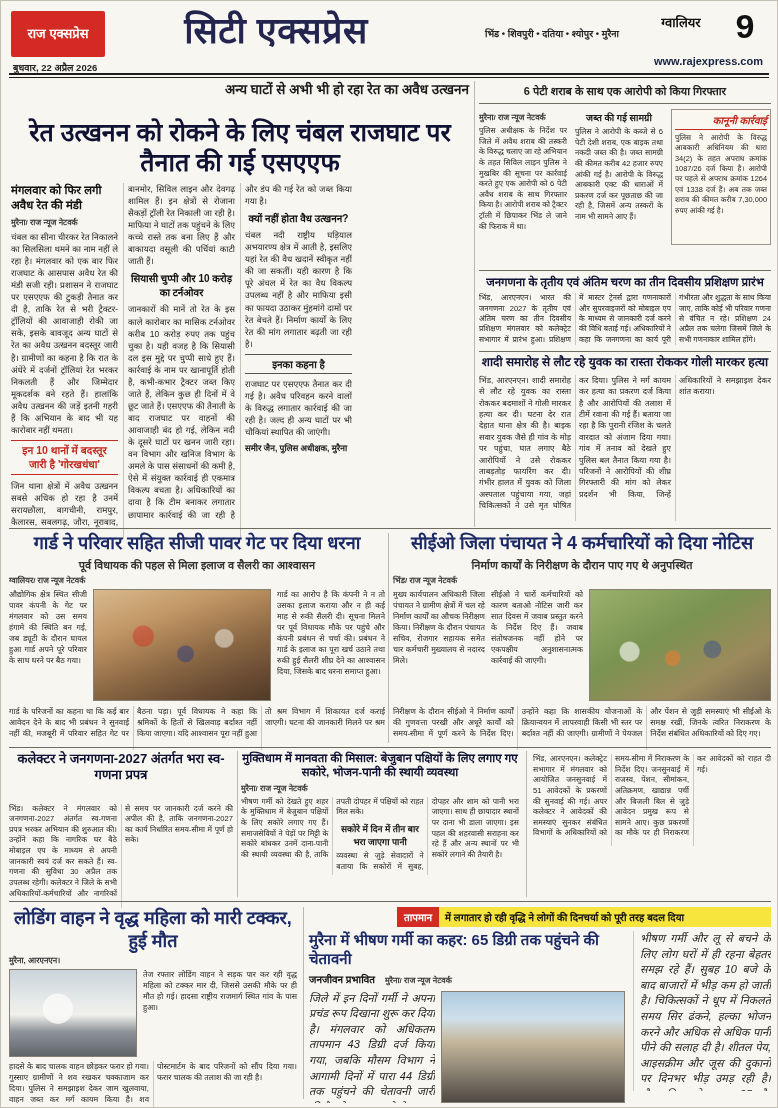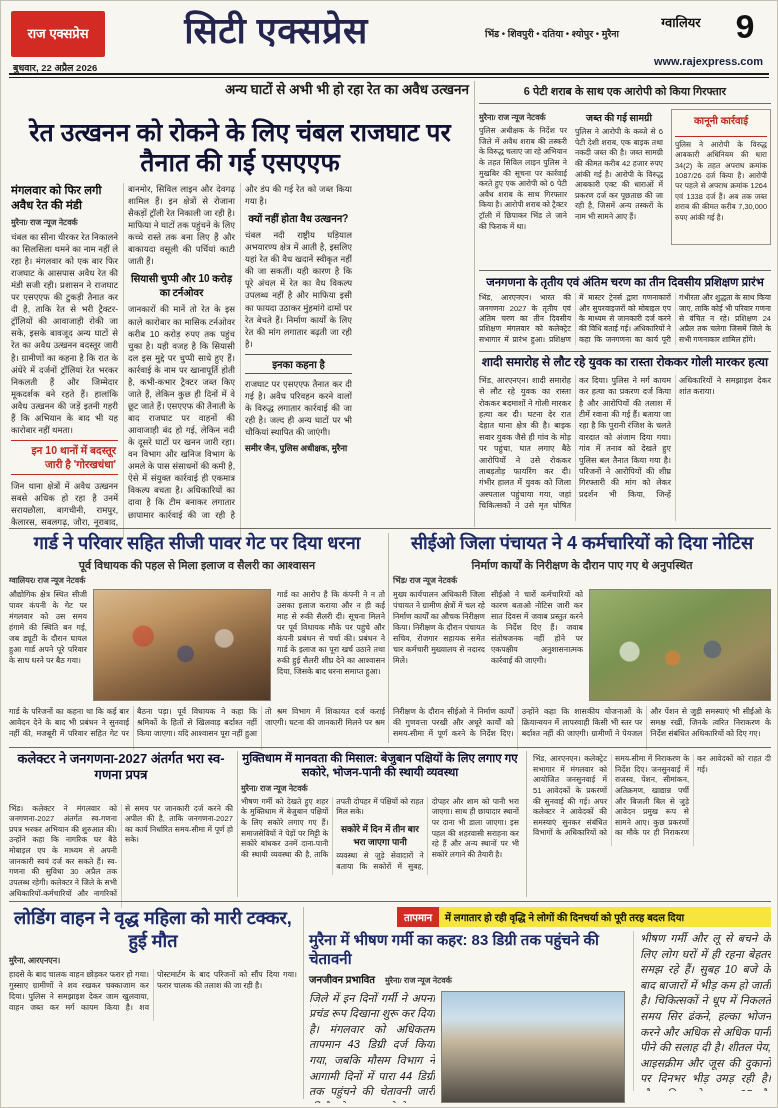--- a/index.html
+++ b/index.html
@@ -28,39 +28,39 @@
   .v-rule { border-left:1px solid #bdb8ab; width:0; }
   .photo { border:1px solid #857f74; flex:none; }
 
   
   .lead { left:10px; top:79px; width:458px; }
   .kicker { text-align:right; font-size:13.5px; font-weight:bold; color:#1c1c1c; margin-bottom:19px; }
   .lead-headline { font-size:25px; line-height:1.2; font-weight:bold; color:#101233; text-align:center; margin-bottom:6px; }
   .lead-body { height:356px; column-count:4; column-gap:10px; column-rule:1px solid #c7c2b6;
                column-fill:auto; overflow:hidden; }
   .sub1 { font-size:11.5px; font-weight:bold; line-height:1.3; margin-bottom:3px; color:#111; }
-  .boxhead { font-size:10.5px; font-weight:bold; color:#c22a21; text-align:right; line-height:1.3;
+  .boxhead { font-size:10.5px; font-weight:bold; color:#c22a21; text-align:center; line-height:1.3;
              border-top:1px solid #c22a21; border-bottom:1px solid #c22a21; padding:3px 2px; margin:2px 0 5px;
              break-inside:avoid; }
   .midhead { font-size:10px; font-weight:bold; text-align:center; margin:3px 0 4px; color:#111; break-inside:avoid; }
   .quotehead { font-size:10px; font-weight:bold; text-align:center; border-top:1px solid #555; border-bottom:1px solid #555;
                padding:2px; margin:3px 0 4px; break-inside:avoid; }
   .quoteby { font-size:8.5px; font-weight:bold; color:#222; }
 
   
   .liquor { left:478px; top:80px; width:292px; }
   .l-head { font-size:16px; font-weight:bold; text-align:center; color:#101233; line-height:1.2; }
   .l-sub { font-size:11px; font-weight:bold; text-align:center; margin-top:2px; color:#222; }
   .l-row { display:flex; gap:8px; margin-top:5px; border-top:1px solid #6f6a60; padding-top:5px; height:142px; overflow:hidden; }
   .l-col { width:88px; overflow:hidden; }
   .l-col .bt { font-size:7.6px; line-height:1.4; }
   .seizedhead { font-size:9.5px; font-weight:bold; text-align:center; margin:2px 0 3px; }
   .legalbox { width:100px; border:1px solid #9a958a; background:#faf7ef; padding:3px; overflow:hidden; }
-  .legalbox-head { font-size:10px; font-weight:bold; color:#c22a21; text-align:center;
-                   border-bottom:1px solid #c22a21; padding-bottom:9px; margin-bottom:3px; }
+  .legalbox-head { font-size:10px; font-weight:bold; color:#c22a21; text-align:right;
+                   border-bottom:1px solid #c22a21; padding-bottom:2px; margin-bottom:3px;font-style:italic; }
   .legalbox .bt { font-size:7.4px; line-height:1.4; }
 
   
   .census { left:478px; top:274px; width:292px; }
   .c-head { font-size:11.5px; font-weight:bold; text-align:center; color:#101233; line-height:1.25; }
   .c-body { margin-top:4px; height:52px; column-count:3; column-gap:8px; column-rule:1px solid #ccc8bc;
             column-fill:auto; overflow:hidden; }
   .c-body .bt { font-size:7.5px; line-height:1.38; }
 
   
@@ -278,35 +278,41 @@
     <div class="low-body3">
       <p class="bt">भिंड, आरएनएन। कलेक्ट्रेट सभागार में मंगलवार को आयोजित जनसुनवाई में 51 आवेदकों के प्रकरणों की सुनवाई की गई। अपर कलेक्टर ने आवेदकों की समस्याएं सुनकर संबंधित विभागों के अधिकारियों को समय-सीमा में निराकरण के निर्देश दिए। जनसुनवाई में राजस्व, पेंशन, सीमांकन, अतिक्रमण, खाद्यान्न पर्ची और बिजली बिल से जुड़े आवेदन प्रमुख रूप से सामने आए। कुछ प्रकरणों का मौके पर ही निराकरण कर आवेदकों को राहत दी गई।</p>
     </div>
   </section>
 
   <div class="abs h-rule" style="left:8px;width:762px;top:900px;"></div>
 
   <section class="abs accident">
     <div class="a-head">लोडिंग वाहन ने वृद्ध महिला को मारी टक्कर, हुई मौत</div>
     <div class="byline">मुरैना, आरएनएन।</div>
+    <div class="a-row">
+      <div class="photo photo-truck"></div>
+      <div class="a-colR">
+        <p class="bt">तेज रफ्तार लोडिंग वाहन ने सड़क पार कर रही वृद्ध महिला को टक्कर मार दी, जिससे उसकी मौके पर ही मौत हो गई। हादसा राष्ट्रीय राजमार्ग स्थित गांव के पास हुआ।</p>
+      </div>
+    </div>
     <div class="a-bottom">
       <p class="bt">हादसे के बाद चालक वाहन छोड़कर फरार हो गया। गुस्साए ग्रामीणों ने शव रखकर चक्काजाम कर दिया। पुलिस ने समझाइश देकर जाम खुलवाया, वाहन जब्त कर मर्ग कायम किया है। शव पोस्टमार्टम के बाद परिजनों को सौंप दिया गया। फरार चालक की तलाश की जा रही है।</p>
     </div>
   </section>
 
   <div class="abs v-rule" style="left:302px;top:906px;height:192px;"></div>
 
   <section class="abs weather">
     <div class="w-striprow">
       <span class="w-tag">तापमान</span>
       <span class="w-strip">में लगातार हो रही वृद्धि ने लोगों की दिनचर्या को पूरी तरह बदल दिया</span>
     </div>
     <div class="w-main">
       <div class="w-left">
-        <div class="w-head">मुरैना में भीषण गर्मी का कहर: 83 डिग्री तक पहुंचने की चेतावनी</div>
+        <div class="w-head">मुरैना में भीषण गर्मी का कहर: 65 डिग्री तक पहुंचने की चेतावनी</div>
         <div class="w-subrow">
           <span class="w-sub">जनजीवन प्रभावित</span>
           <span class="byline">मुरैना/ राज न्यूज नेटवर्क</span>
         </div>
         <div class="w-innerrow">
           <div class="w-col1">
             <p class="bt">जिले में इन दिनों गर्मी ने अपना प्रचंड रूप दिखाना शुरू कर दिया है। मंगलवार को अधिकतम तापमान 43 डिग्री दर्ज किया गया, जबकि मौसम विभाग ने आगामी दिनों में पारा 44 डिग्री तक पहुंचने की चेतावनी जारी की है। दोपहर 12 बजे से शाम 4 बजे तक सड़कों पर सन्नाटा पसरा रहा।</p>
           </div>
           <div class="photo photo-street"></div>
         </div>

